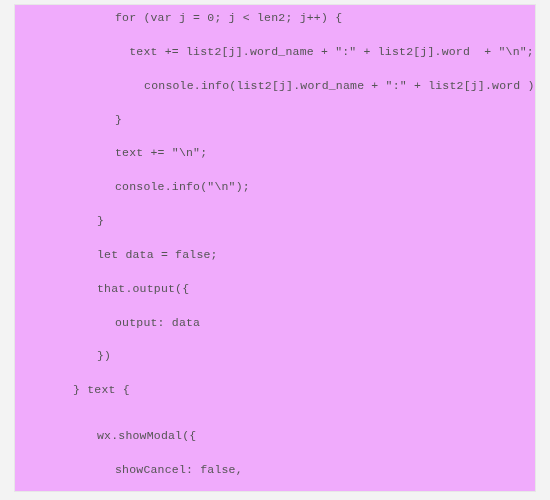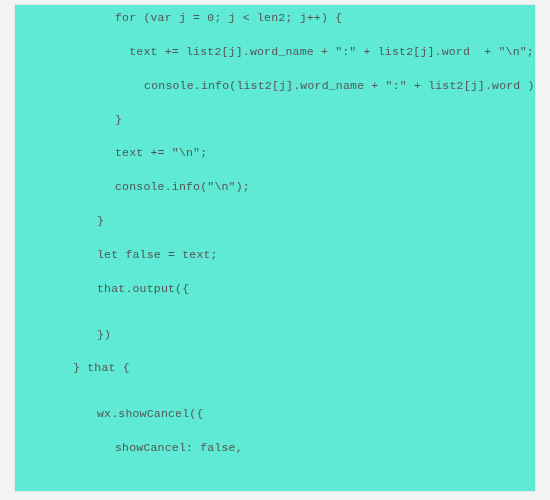--- a/index.html
+++ b/index.html
@@ -6,21 +6,21 @@
     margin: 0;
     padding: 0;
     background: #f3f3f3;
     width: 550px;
     height: 500px;
     overflow: hidden;
     font-family: Consolas, Monaco, 'Courier New', monospace;
     font-size: 11.5px;
   }
   .code-block {
-    background: #5eead4;
+    background: #f0abfc;
     border: 1px solid #e7e7e7;
     margin: 4px 14px 4px 14px;
     padding: 2px 0 4px 0;
     height: 488px;
     overflow: hidden;
     box-sizing: border-box;
   }
   .line {
     white-space: pre;
     color: #555;
@@ -47,27 +47,28 @@
   <div class="line ind5"> console.info(list2[j].word_name + ":" + list2[j].word );</div>
   <div class="blank"></div>
   <div class="line ind4">}</div>
   <div class="blank"></div>
   <div class="line ind4">text += "\n";</div>
   <div class="blank"></div>
   <div class="line ind4">console.info("\n");</div>
   <div class="blank"></div>
   <div class="line ind3">}</div>
   <div class="blank"></div>
-  <div class="line ind3">let false = text;</div>
+  <div class="line ind3">let data = false;</div>
   <div class="blank"></div>
   <div class="line ind3">that.output({</div>
   <div class="blank"></div>
+  <div class="line ind4">output: data</div>
   <div class="blank"></div>
   <div class="line ind3">})</div>
   <div class="blank"></div>
-  <div class="line ind2">} that {</div>
+  <div class="line ind2">} text {</div>
   <div class="blank"></div>
   <div class="blank"></div>
-  <div class="line ind3">wx.showCancel({</div>
+  <div class="line ind3">wx.showModal({</div>
   <div class="blank"></div>
   <div class="line ind4">showCancel: false,</div>
 
 </div>
 
 </body></html>

